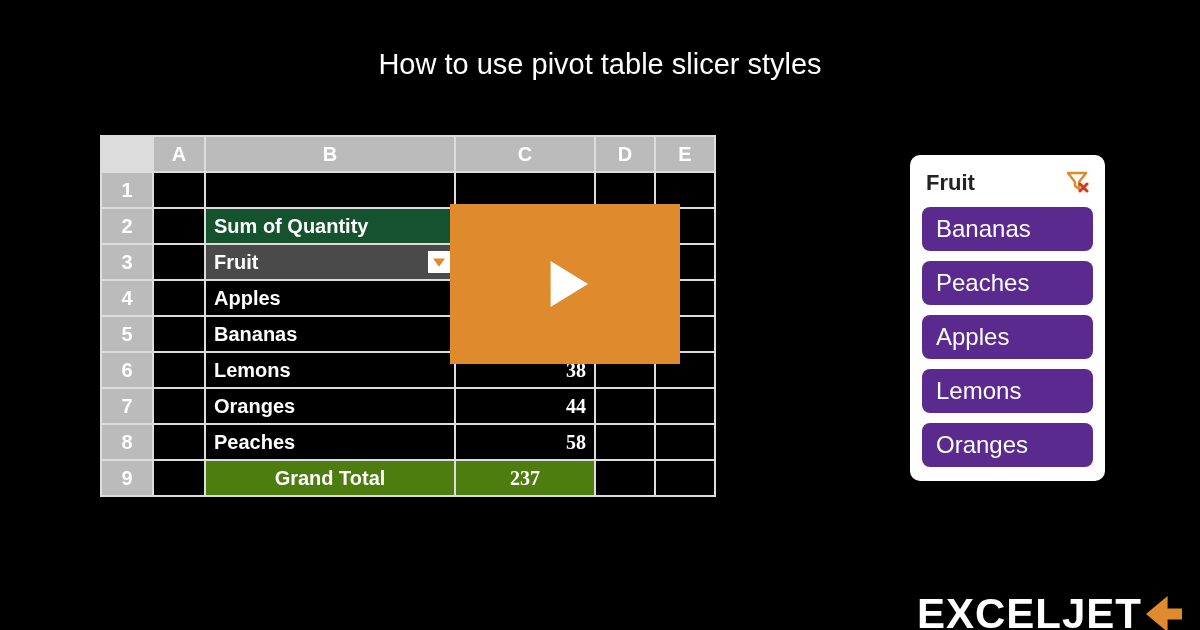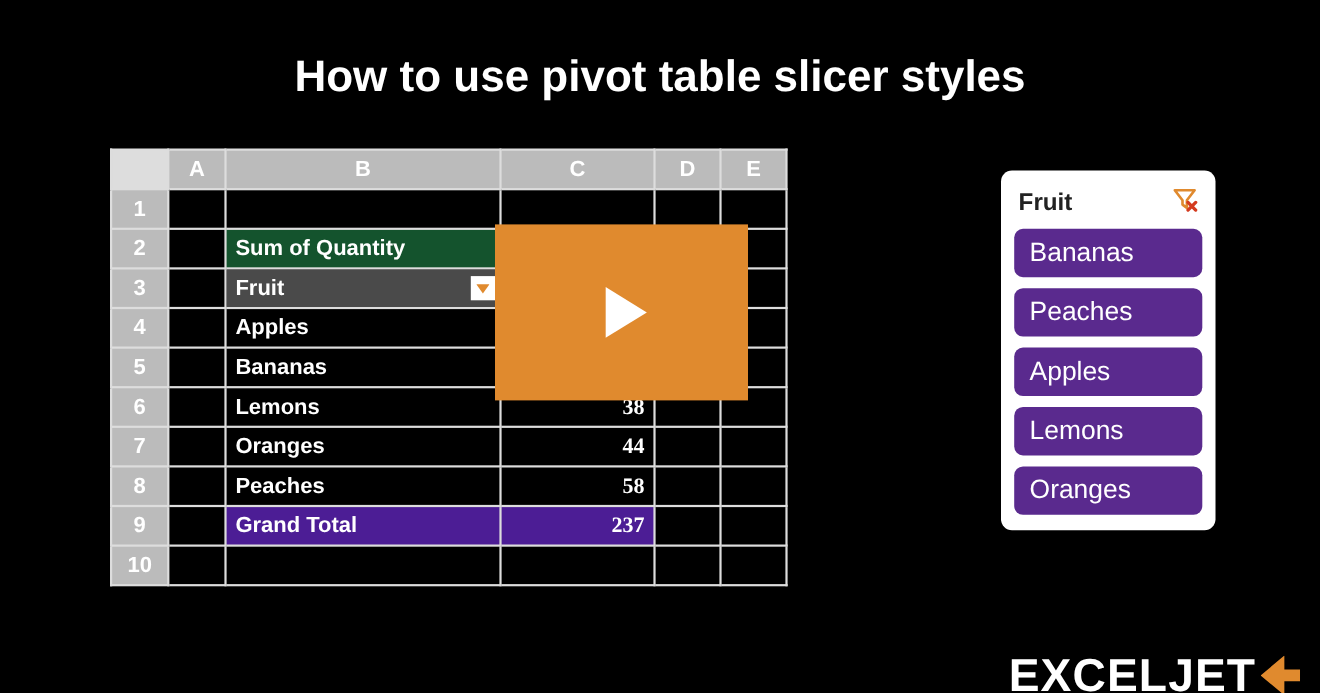--- a/index.html
+++ b/index.html
@@ -7,22 +7,22 @@
     width: 1200px;
     height: 630px;
     background: #000;
     font-family: "Segoe UI", Arial, sans-serif;
     color: #fff;
     overflow: hidden;
     position: relative;
   }
   .title {
     text-align: center;
-    font-size: 40px;
-    font-weight: 700;
+    font-size: 29px;
+    font-weight: 400;
     padding-top: 48px;
     padding-bottom: 10px;
   }
   .content {
     position: absolute;
     top: 135px;
     left: 100px;
     display: flex;
   }
   
@@ -42,21 +42,21 @@
   .col-a { width: 52px; }
   .col-b { width: 250px; }
   .col-c { width: 140px; }
   .col-d { width: 60px; }
   .col-e { width: 60px; }
   .cell { background: #000; color: #fff; }
   .pivot-header { background: #14532d; color: #fff; }
   .pivot-subhdr { background: #4a4a4a; color: #fff; position: relative; }
   .pivot-subhdr-qty { background: #4a4a4a; color: #e9975d; }
   .right { text-align: right; font-family: Liberation Serif, serif; }
-  .grand { background: #4c1d95; color: #fff; }
+  .grand { background: #4d7c0f; color: #fff; text-align: center; }
   .dd-btn {
     position: absolute;
     right: 4px; top: 6px;
     width: 22px; height: 22px;
     background: #fff;
     display: flex; align-items: center; justify-content: center;
   }
   .dd-btn svg { width: 12px; height: 12px; }
 
   
@@ -204,28 +204,20 @@
       <td class="cell">Peaches</td>
       <td class="cell right">58</td>
       <td class="cell col-d"></td>
       <td class="cell col-e"></td>
     </tr>
     <tr>
       <th class="rowhdr">9</th>
       <td class="cell col-a"></td>
       <td class="grand">Grand Total</td>
       <td class="grand right">237</td>
-      <td class="cell col-d"></td>
-      <td class="cell col-e"></td>
-    </tr>
-    <tr>
-      <th class="rowhdr">10</th>
-      <td class="cell col-a"></td>
-      <td class="cell"></td>
-      <td class="cell"></td>
       <td class="cell col-d"></td>
       <td class="cell col-e"></td>
     </tr>
   </tbody>
     </table>
 </div>
 
 <div class="slicer">
   <div class="slicer-hdr">
     <span class="label">Fruit</span>

